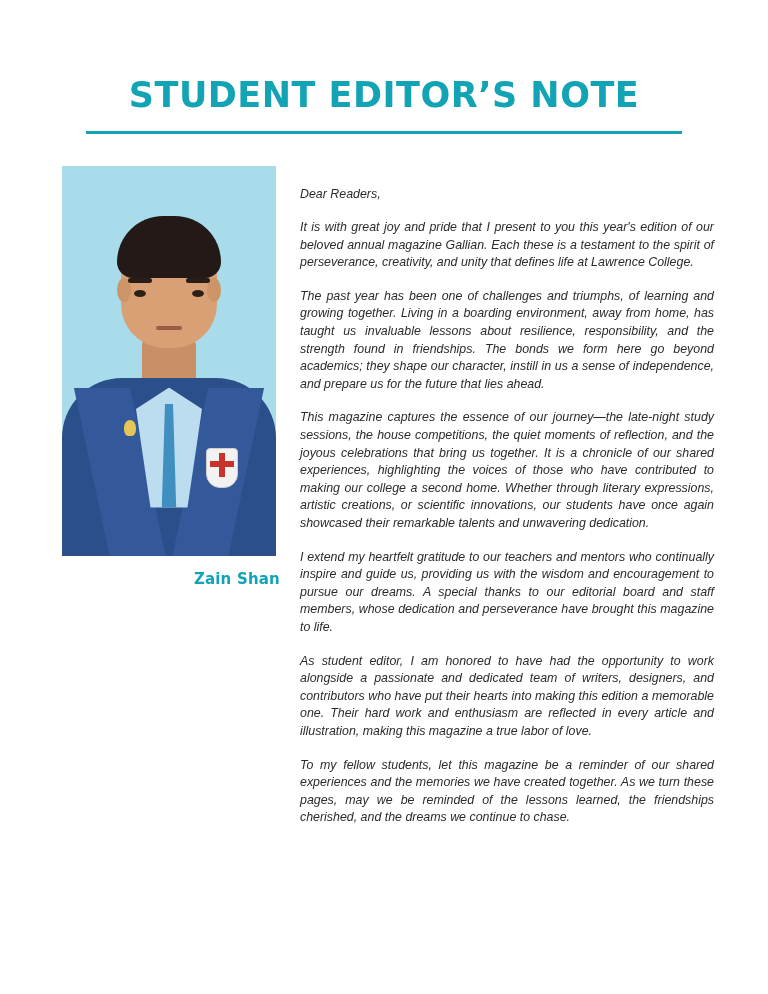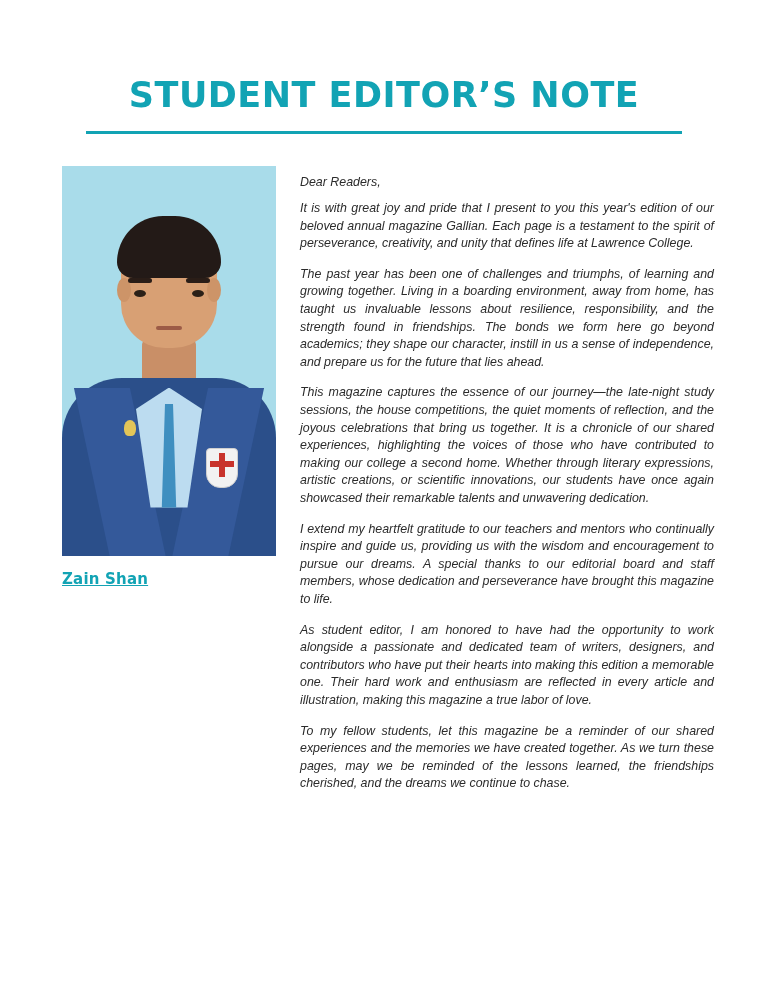--- a/index.html
+++ b/index.html
@@ -201,35 +201,34 @@
   .pt-pin {
     position: absolute;
     left: 62px;
     top: 254px;
     width: 12px;
     height: 16px;
     background: #e3c558;
     border-radius: 50% 50% 40% 40%;
   }
   .caption {
-    text-align: left;
+    text-align: right;
     font-family: "DejaVu Sans", sans-serif;
     font-size: 15px;
     font-weight: bold;
     color: #12a3b4;
     margin-top: 14px;
     letter-spacing: 0.2px;
-    text-decoration: underline;
   }
   .text-col {
     flex: 1 1 auto;
     padding-top: 4px;
   }
   .text-col p {
-    margin: 4px 0 13px 0;
+    margin: 16px 0 13px 0;
     font-family: "Liberation Sans", sans-serif;
     font-style: italic;
     font-size: 12.4px;
     line-height: 17.6px;
     color: #2b2b2b;
     text-align: justify;
   }
   .text-col p.salutation {
     margin-bottom: 9px;
     text-align: left;
@@ -271,21 +270,21 @@
             <div class="pt-crest-bar"></div>
             <div class="pt-crest-bar2"></div>
           </div>
         </div>
       </div>
       <div class="caption">Zain Shan</div>
     </div>
 
     <div class="text-col">
       <p class="salutation">Dear Readers,</p>
-      <p>It is with great joy and pride that I present to you this year's edition of our beloved annual magazine Gallian.   Each page is a testament to the spirit of perseverance, creativity, and unity that defines life at Lawrence College.</p>
+      <p>It is with great joy and pride that I present to you this year's edition of our beloved annual magazine Gallian.   Each these is a testament to the spirit of perseverance, creativity, and unity that defines life at Lawrence College.</p>
       <p>The past year has been one of challenges and triumphs, of learning and growing together. Living in a boarding environment, away from home, has taught us invaluable lessons about resilience, responsibility, and the strength found in friendships. The bonds we form here go beyond academics; they shape our character, instill in us a sense of independence, and prepare us for the future that lies ahead.</p>
       <p>This magazine captures the essence of our journey—the late-night study sessions, the house competitions, the quiet moments of reflection, and the joyous celebrations that bring us together. It is a chronicle of our shared experiences, highlighting the voices of those who have contributed to making our college a second home. Whether through literary expressions, artistic creations, or scientific innovations, our students have once again showcased their remarkable talents and unwavering dedication.</p>
       <p>I extend my heartfelt gratitude to our teachers and mentors who continually inspire and guide us, providing us with the wisdom and encouragement to pursue our dreams. A special thanks to our editorial board and staff members, whose dedication and perseverance have brought this magazine to life.</p>
       <p>As student editor, I am honored to have had the opportunity to work alongside a passionate and dedicated team of writers, designers, and contributors who have put their hearts into making this edition a memorable one. Their hard work and enthusiasm are reflected in every article and illustration, making this magazine a true labor of love.</p>
       <p class="last">To my fellow students, let this magazine be a reminder of our shared experiences and the memories we have created together. As we turn these pages, may we be reminded of the lessons learned, the friendships cherished, and the dreams we continue to chase.</p>
     </div>
 
   </div>
 </div>
 

